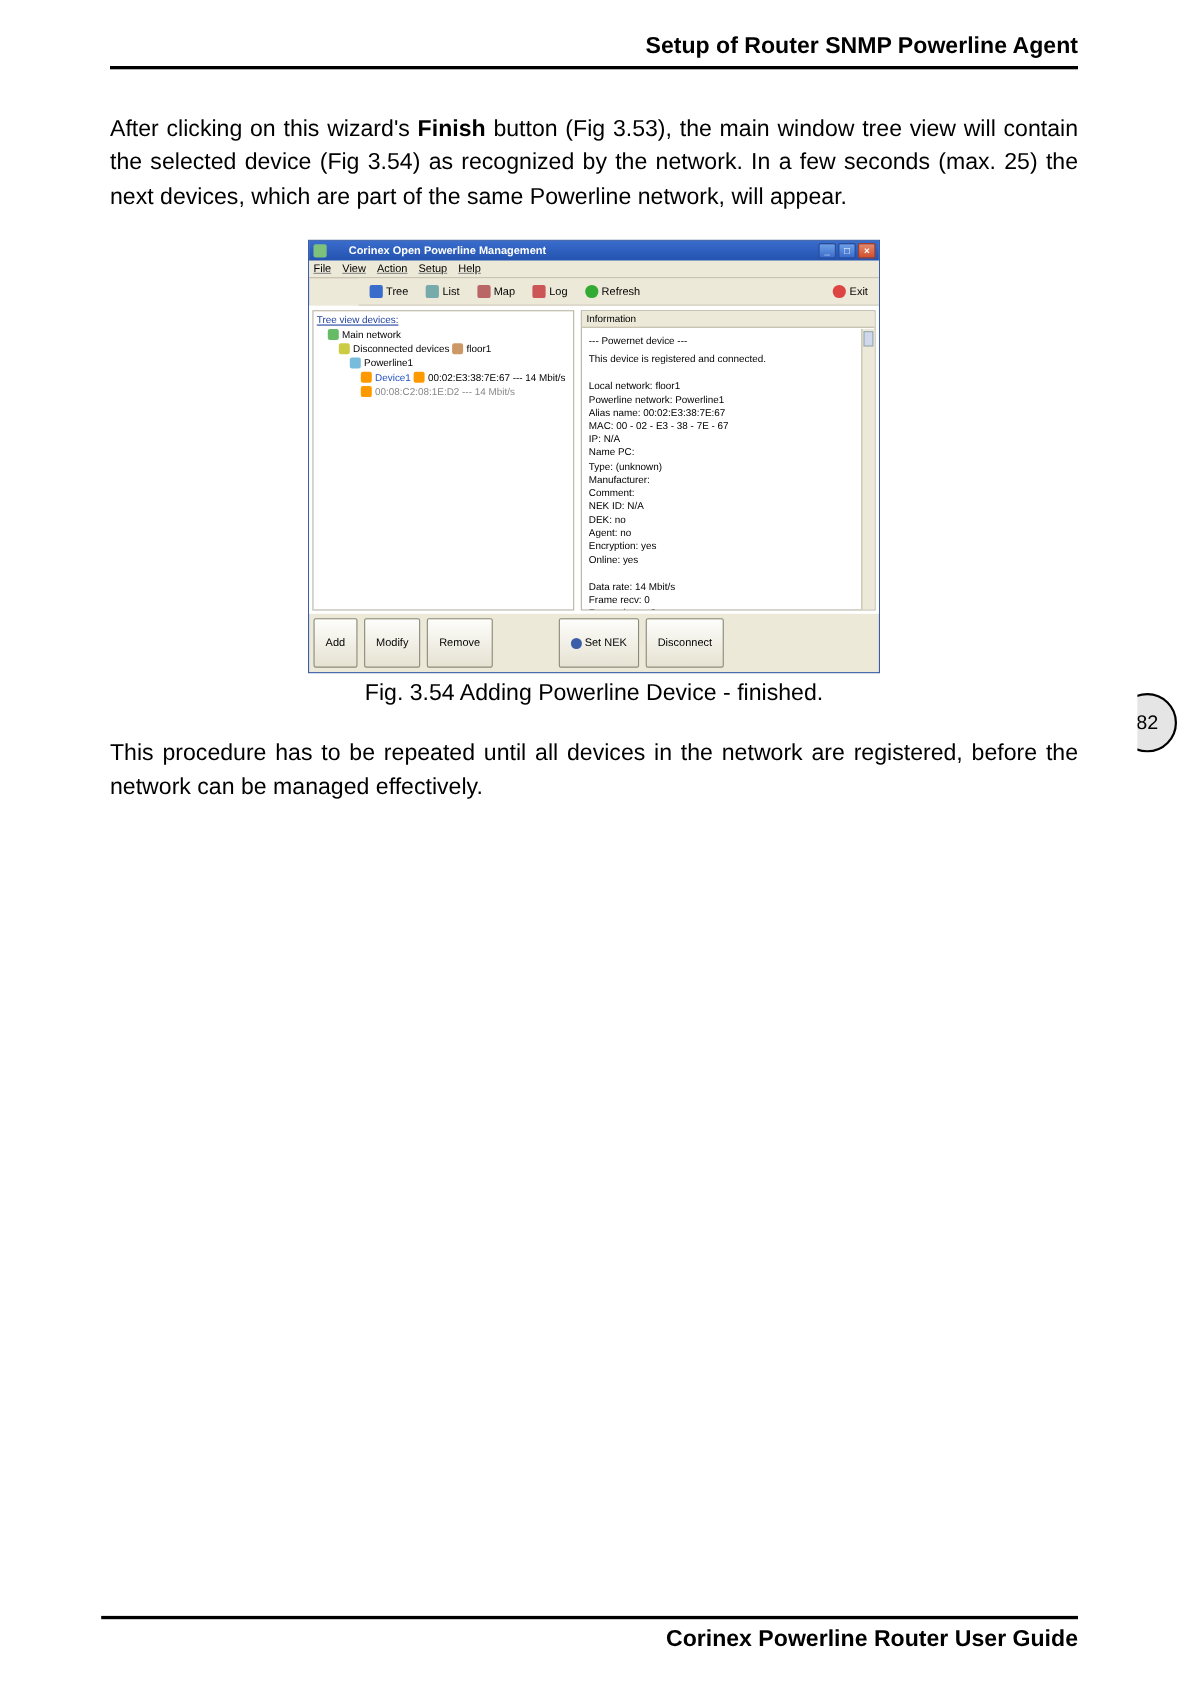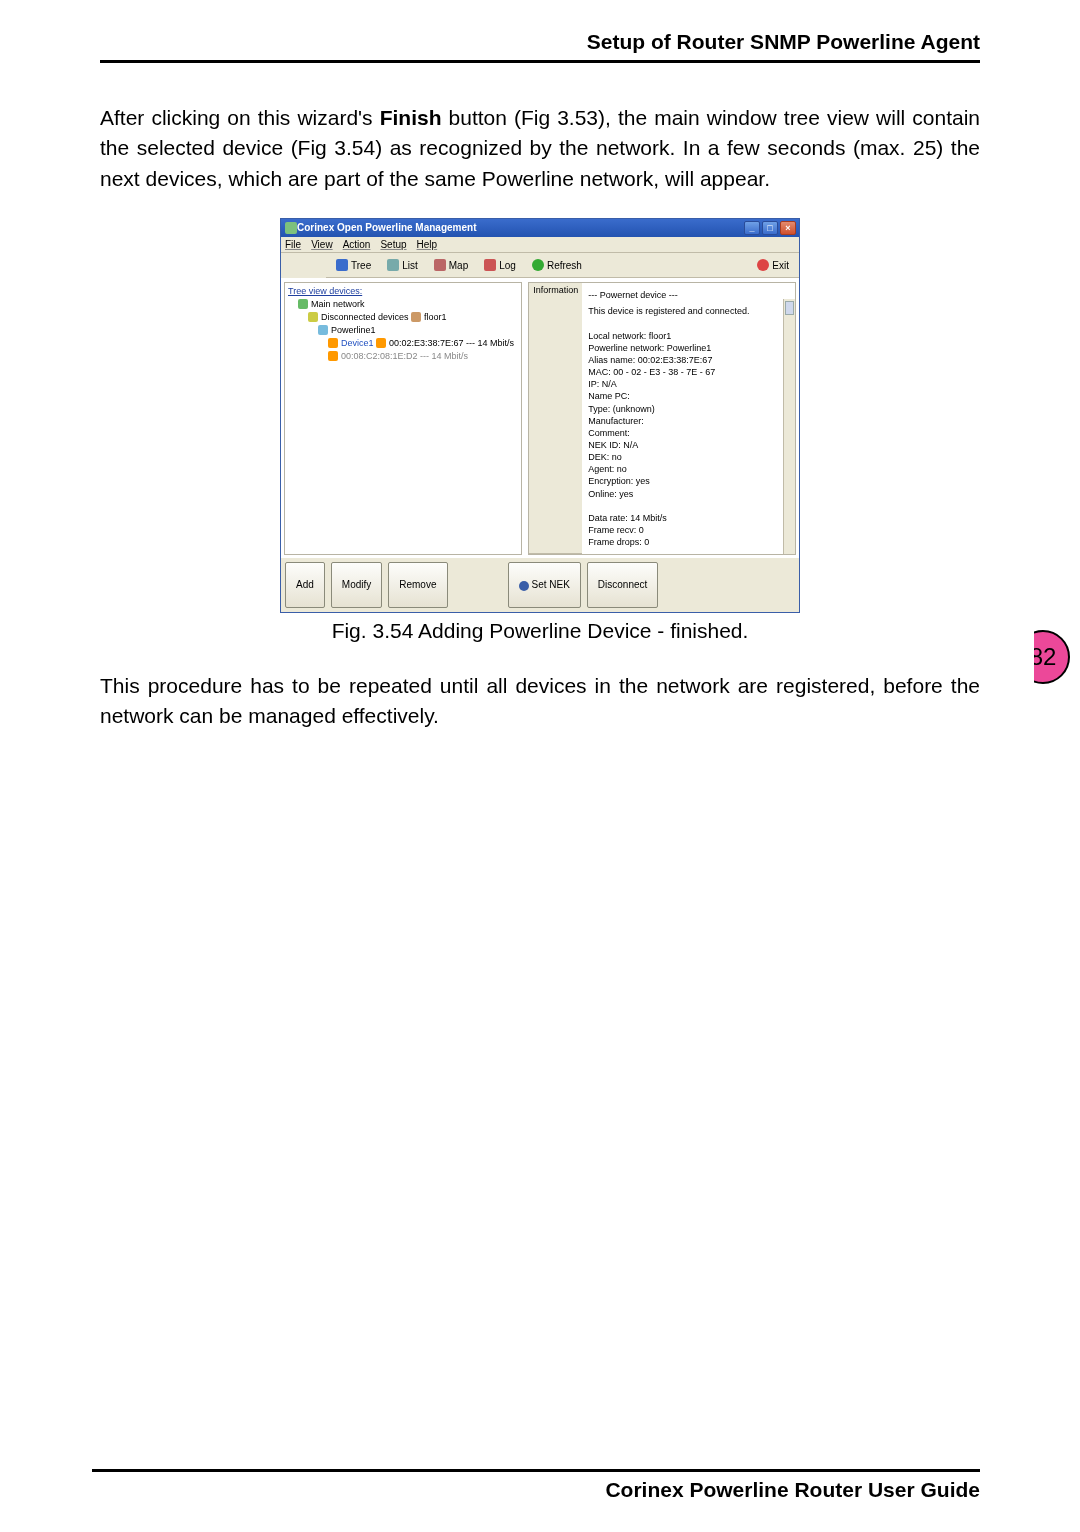--- a/index.html
+++ b/index.html
@@ -49,21 +49,21 @@
   .titlebar {
     background: linear-gradient(#3a6ccc, #2353b0);
     color: #fff;
     display: flex;
     align-items: center;
     justify-content: space-between;
     padding: 2px 3px 2px 4px;
     font-size: 10px;
     font-weight: bold;
   }
-  .titlebar-left { display:flex; align-items:flex-start; gap:0; }
+  .titlebar-left { display:flex; align-items:center; gap:20px; }
   .titlebar-icon {
     width:12px; height:12px; background:#7dc17d; border-radius:2px;
   }
   .win-controls { display:flex; gap:2px; }
   .win-btn {
     width:16px; height:14px;
     background: linear-gradient(#6fa0e6, #3a6ccc);
     border:1px solid #2a4c99;
     border-radius:2px;
     color:#fff;
@@ -126,21 +126,21 @@
   .nico.dev { background:#f90; }
   .dev-sel { color:#2050c0; }
   .dev-dim { color:#888; }
   .info-panel {
     flex:1;
     border:1px solid #b8b4a4;
     margin:3px;
     background:#fff;
     font-size:9px;
     position:relative;
-    display:flex; flex-direction:row;
+    display:flex; flex-direction:column;
   }
   .info-head {
     background:#ece9d8;
     border-bottom:1px solid #c0bba8;
     padding:2px 4px;
     font-size:9px;
   }
   .info-body {
     padding:4px 6px;
     line-height:1.35;
@@ -176,22 +176,22 @@
     margin: 6px 0 28px 0;
   }
   .page-badge {
     position:absolute;
     right:10px;
     top:630px;
     width:54px; height:54px;
     border:2px solid #000;
     border-radius:50%;
     display:flex; align-items:center; justify-content:center;
-    font-size:24px;
-    background:#ec4899;
+    font-size:18px;
+    background:#e5e5e5;
     clip-path: inset(0 0 0 18px);
   }
   .footer {
     position:absolute;
     left:92px; right:100px;
     bottom:30px;
   }
   .footer hr {
     border:none; border-top:3px solid #000; margin-bottom:6px;
   }

